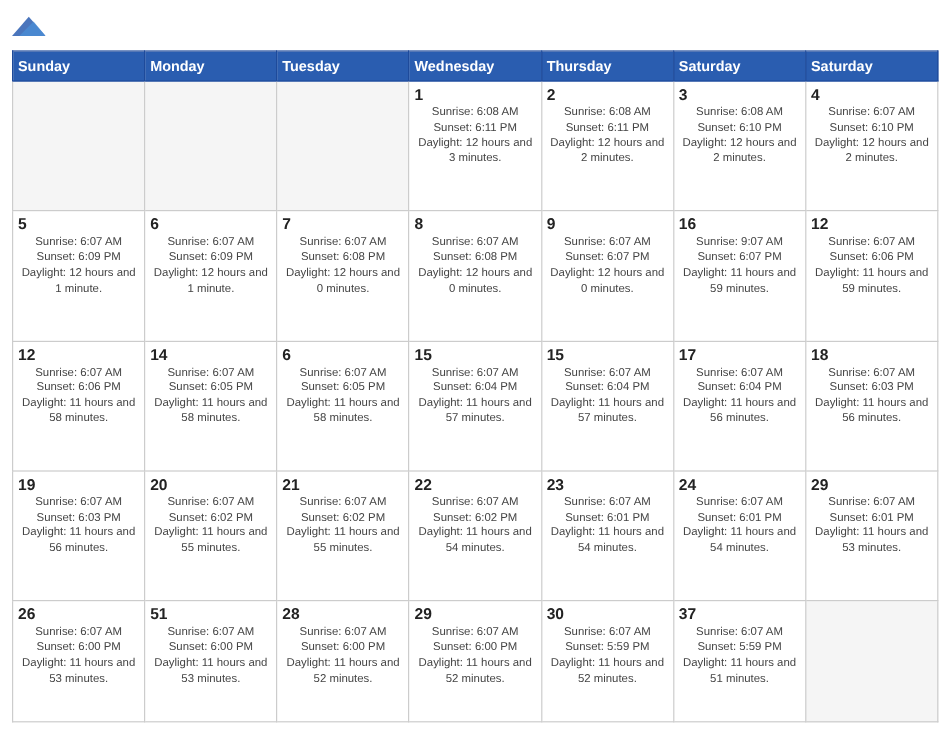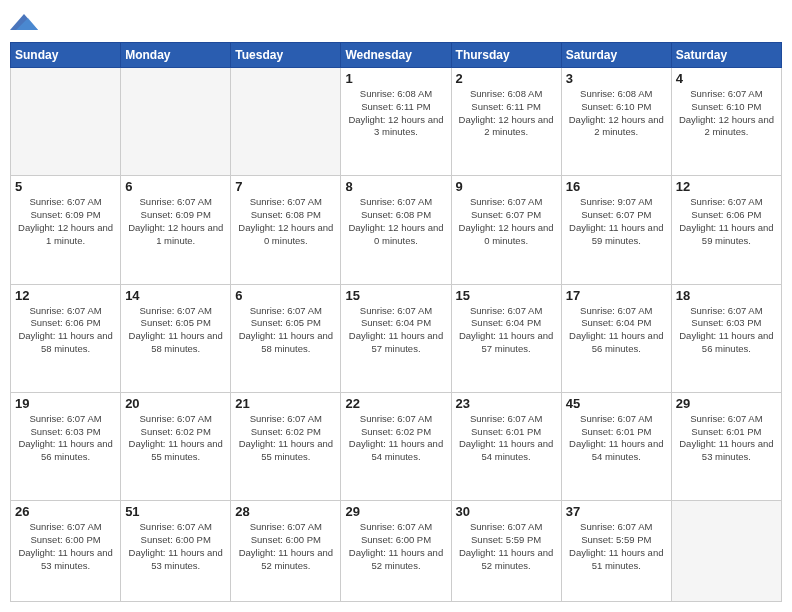--- a/index.html
+++ b/index.html
@@ -271,21 +271,21 @@
 Sunset: 6:02 PM
 Daylight: 11 hours and 54 minutes.</div>
           </td>
           <td>
             <span class="day-number">23</span>
             <div class="day-info">Sunrise: 6:07 AM
 Sunset: 6:01 PM
 Daylight: 11 hours and 54 minutes.</div>
           </td>
           <td>
-            <span class="day-number">45</span>
+            <span class="day-number">24</span>
             <div class="day-info">Sunrise: 6:07 AM
 Sunset: 6:01 PM
 Daylight: 11 hours and 54 minutes.</div>
           </td>
           <td>
             <span class="day-number">29</span>
             <div class="day-info">Sunrise: 6:07 AM
 Sunset: 6:01 PM
 Daylight: 11 hours and 53 minutes.</div>
           </td>

